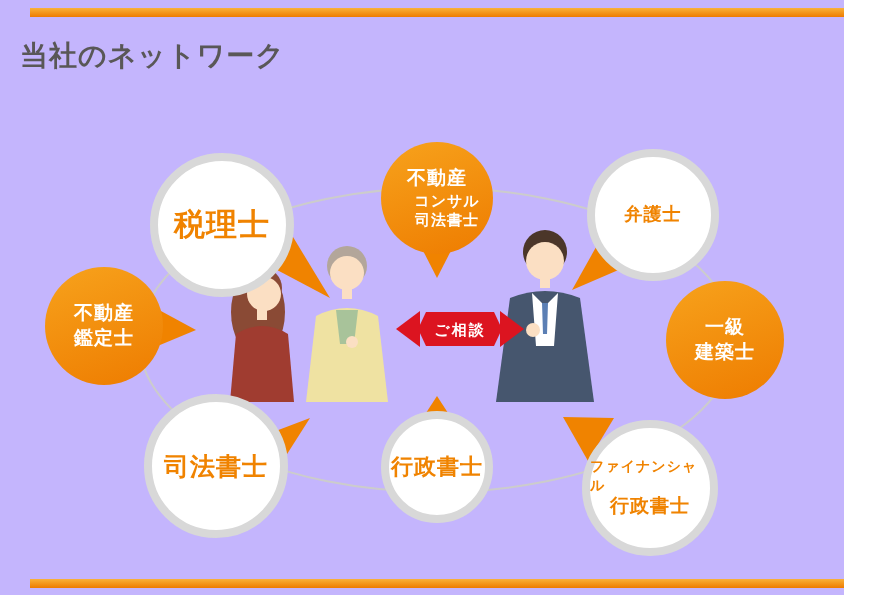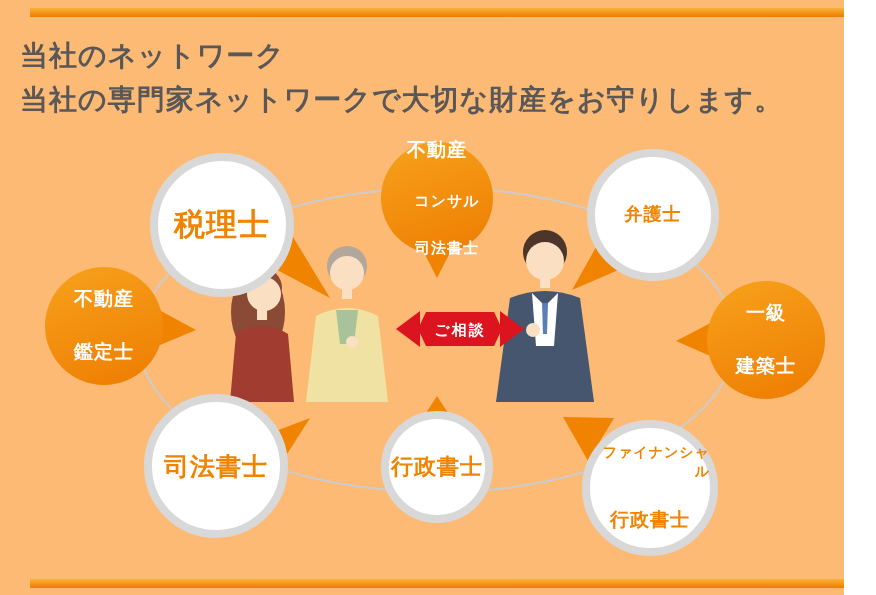--- a/index.html
+++ b/index.html
@@ -1,65 +1,64 @@
 <!DOCTYPE html>
 <html><head>
 <meta charset="utf-8">
 <style>
   html,body{margin:0;padding:0;background:#fff;}
   .page{
-    position:relative;width:844px;height:595px;background:#fdba74;overflow:hidden;
+    position:relative;width:844px;height:595px;background:#c4b5fd;overflow:hidden;
     font-family:"Liberation Sans","DejaVu Sans",sans-serif;
   }
   
   .rule{position:absolute;left:30px;width:816px;height:9px;
     background:linear-gradient(180deg,#f9b13a,#ee7c00);}
   .rule-top{top:8px;}
   .rule-bottom{top:579px;}
 
   
   .title-block{position:absolute;left:20px;top:34px;color:#595757;
     font-weight:bold;font-size:28px;line-height:44px;letter-spacing:1px;}
 
   
   svg.bg{position:absolute;left:0;top:0;z-index:1;}
 
   
   .circle{position:absolute;border-radius:50%;box-sizing:border-box;z-index:2;
     display:flex;flex-direction:column;align-items:center;justify-content:center;
-    text-align:right;font-weight:bold;letter-spacing:1px;gap:28px;}
+    text-align:left;font-weight:bold;letter-spacing:1px;}
   .circle.white{background:#ffffff;border:8px solid #d8d8d8;color:#f08300;}
   .circle.orange{background:linear-gradient(160deg,#f7a21c,#ee7c00);color:#ffffff;}
   .line{display:block;line-height:1.3;}
 
   .n-tax{left:150px;top:153px;width:144px;height:144px;font-size:31px;}
   .n-consult{left:381px;top:142px;width:112px;height:112px;}
   .n-consult .l0{font-size:19px;}
   .n-consult .l1,.n-consult .l2{font-size:15px;margin-left:20px;}
   .n-lawyer{left:587px;top:149px;width:132px;height:132px;font-size:18px;}
   .n-appraiser{left:45px;top:267px;width:118px;height:118px;font-size:19px;}
-  .n-architect{left:707px;top:281px;width:118px;height:118px;font-size:19px;}
+  .n-architect{left:666px;top:281px;width:118px;height:118px;font-size:19px;}
   .n-judicial{left:144px;top:394px;width:144px;height:144px;font-size:25px;}
   .n-admin{left:381px;top:411px;width:112px;height:112px;font-size:22px;}
   .n-financial{left:582px;top:420px;width:136px;height:136px;}
   .n-financial .l0{font-size:14px;}
   .n-financial .l1{font-size:19px;}
 
   .banner-text{font-weight:bold;font-size:15px;fill:#ffffff;letter-spacing:2px;}
 </style>
 </head>
 <body>
 
 <div class="page">
 
   <div class="rule rule-top"></div>
 
   <div class="title-block">
     <div>当社のネットワーク</div>
-    <div>当社の専門家ネットワークで大切な財産をお守りします。</div>
   </div>
 
   <svg class="bg" width="876" height="595" viewBox="0 0 876 595">
 
     <ellipse cx="437" cy="340" rx="298" ry="152" fill="none" stroke="#cccccc" stroke-width="2"></ellipse>
 
     <g fill="#f08300">
       <polygon points="262,262 290,232 330,298"></polygon>
       <polygon points="415,235 459,235 437,278"></polygon>
       <polygon points="600,240 630,265 572,290"></polygon>

